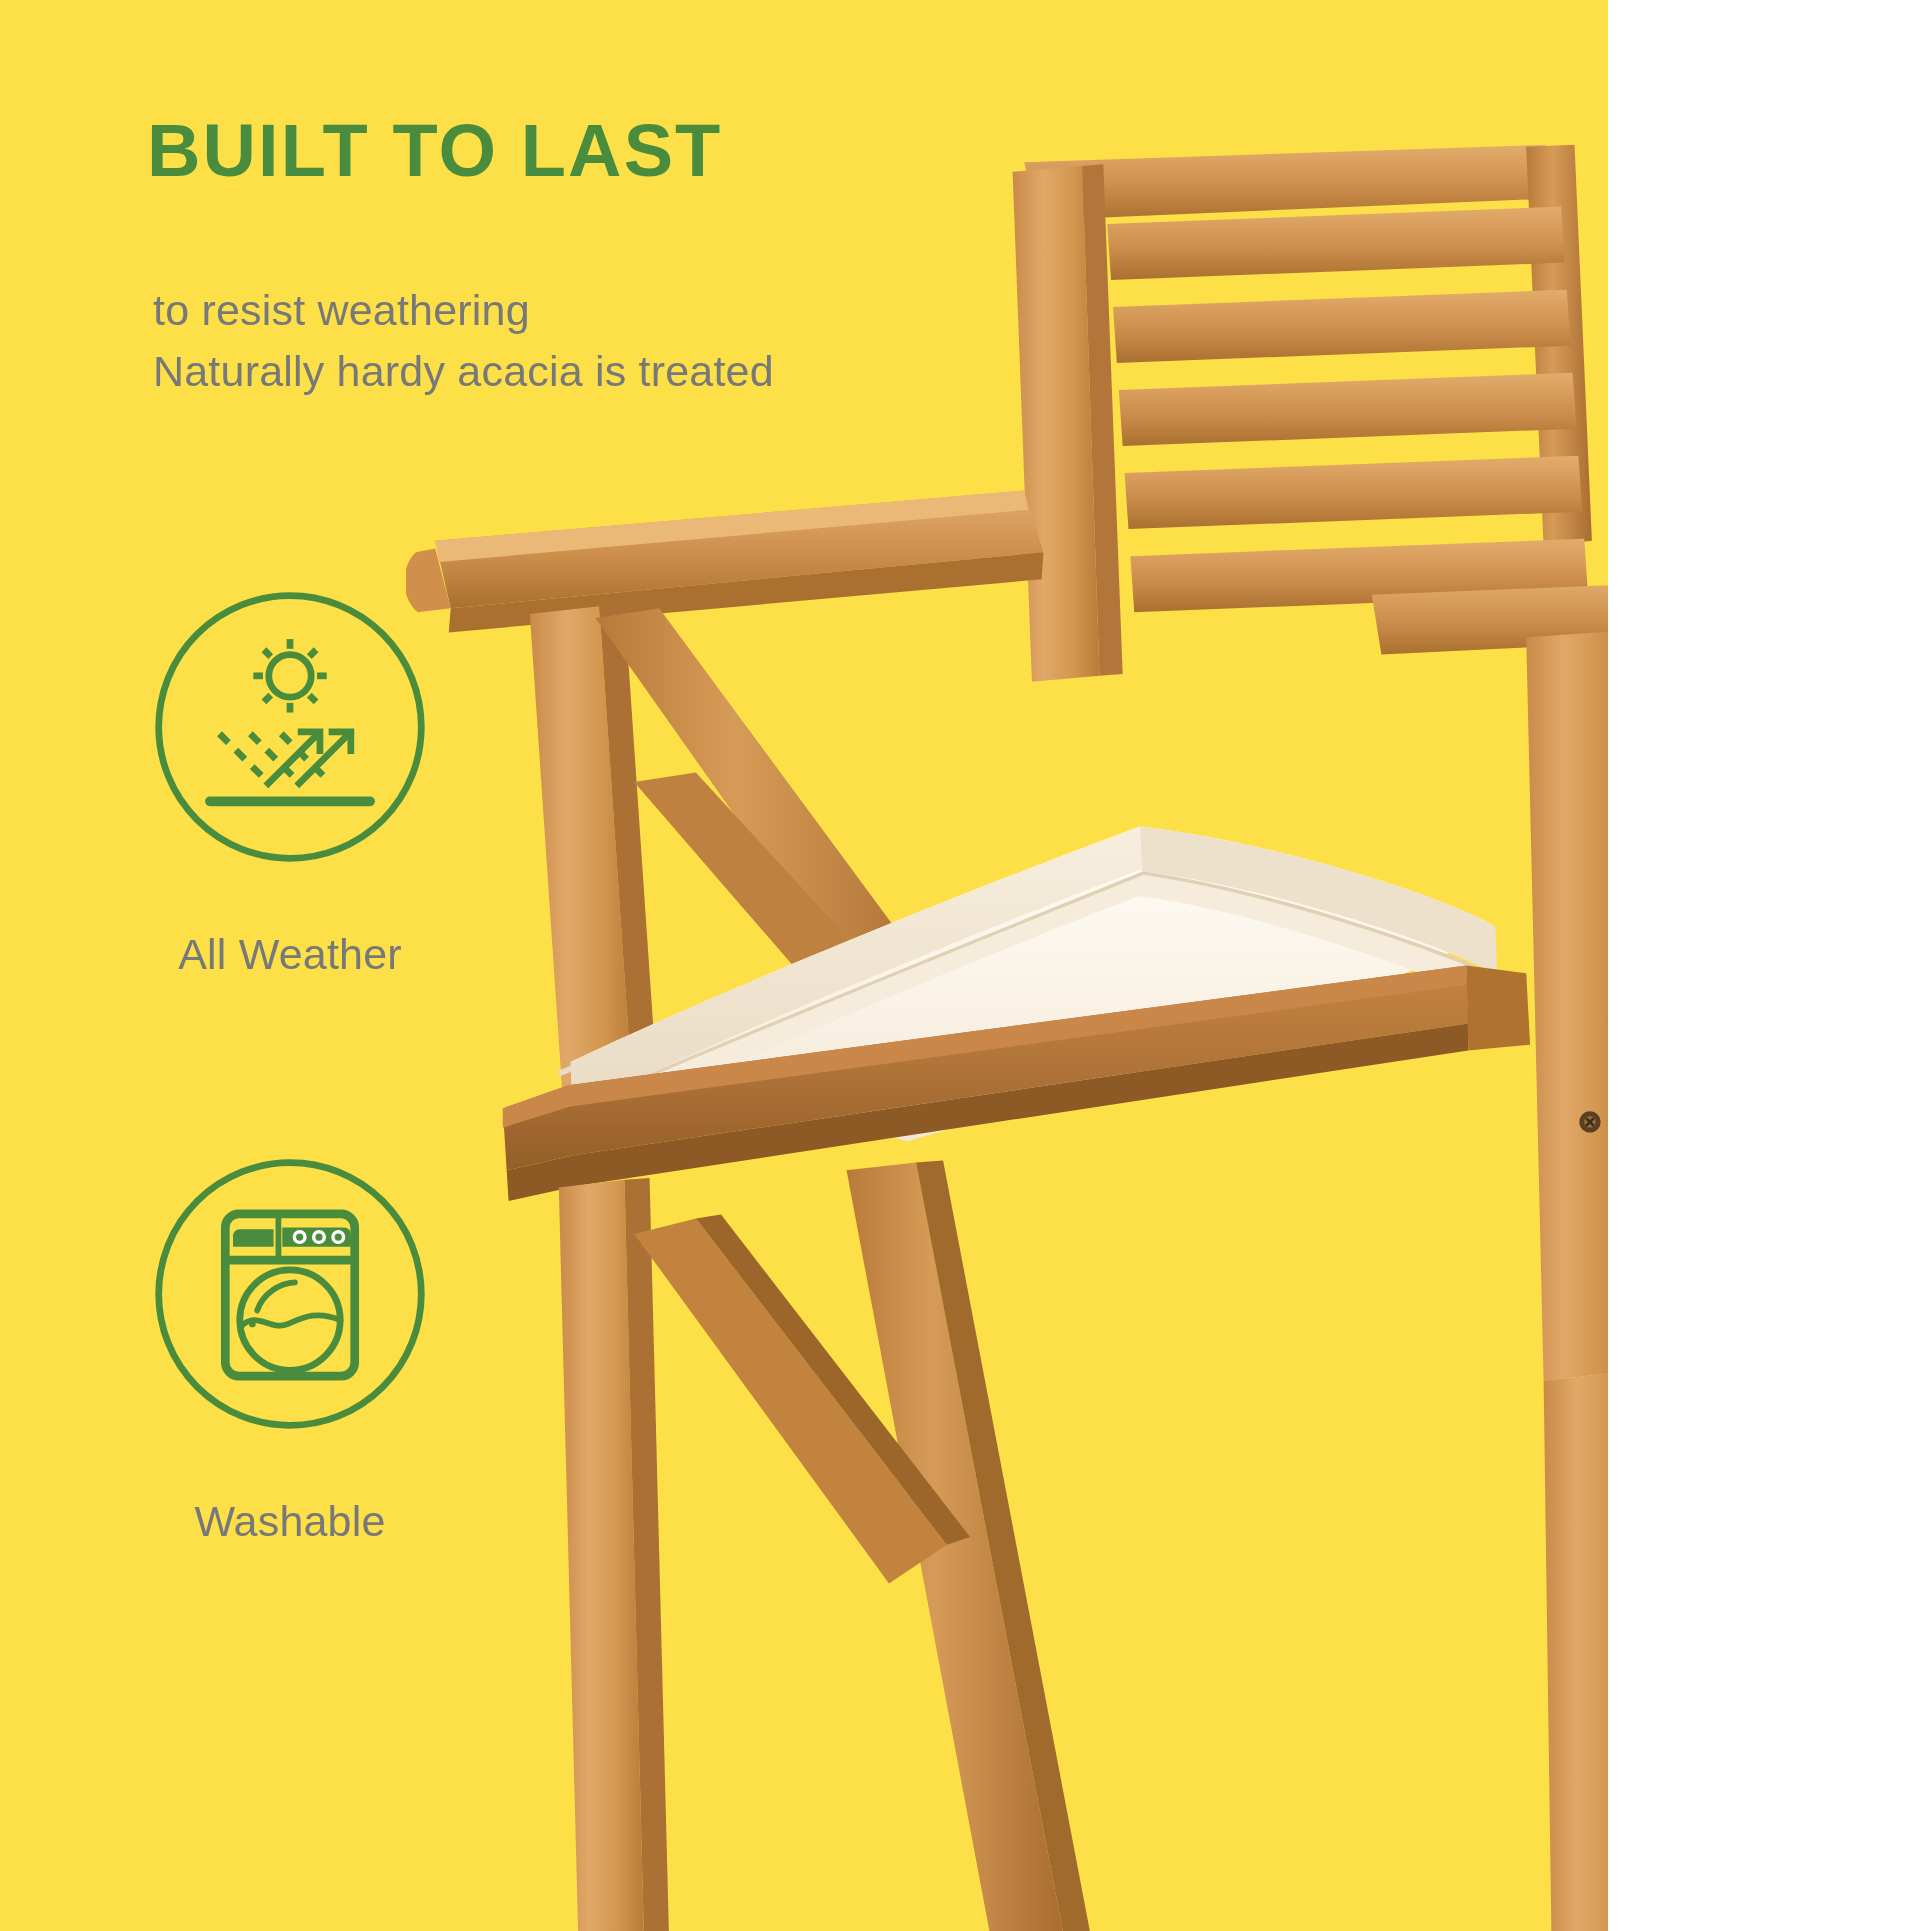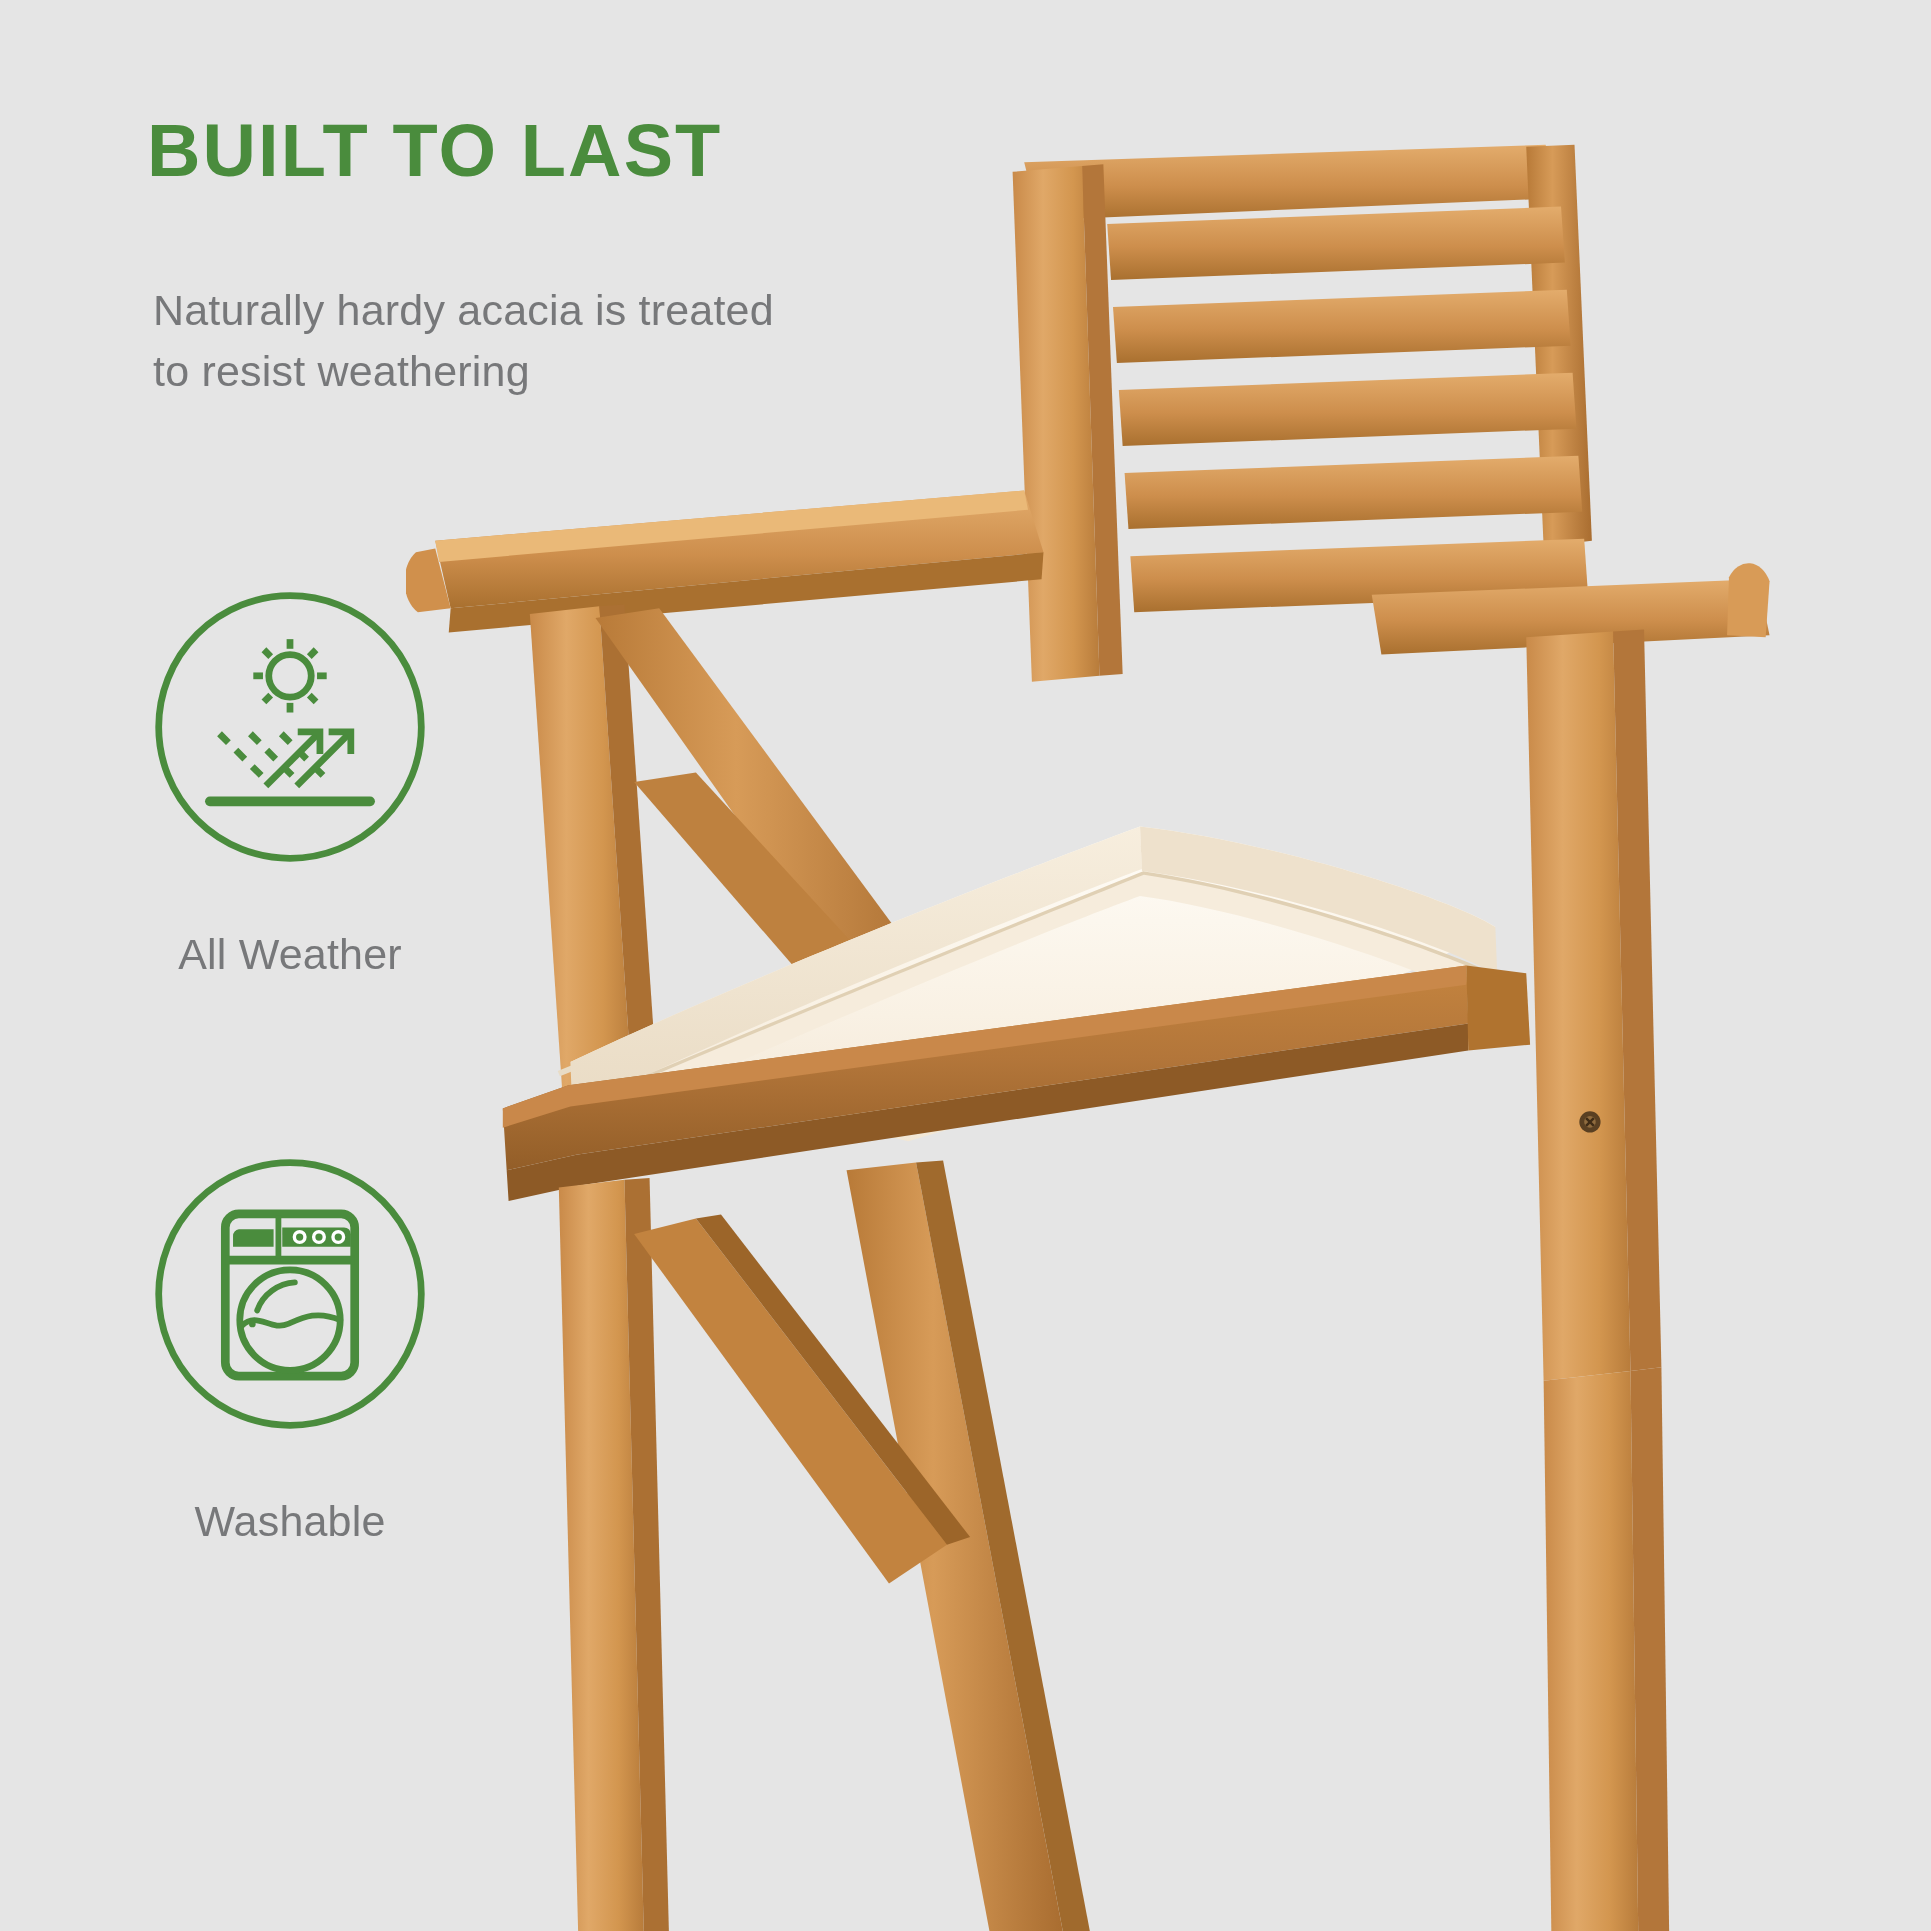--- a/index.html
+++ b/index.html
@@ -7,23 +7,23 @@
   html, body {
     width: 1931px;
     height: 1931px;
     background: #ffffff;
     font-family: "Liberation Sans", sans-serif;
     overflow: hidden;
   }
 
   #stage {
     position: relative;
-    width: 1931px;
+    width: 1608px;
     height: 1931px;
-    background: #e5e5e5;
+    background: #fde047;
     overflow: hidden;
   }
 
   
   #headline {
     position: absolute;
     left: 147px;
     top: 114px;
     font-size: 74px;
     font-weight: 700;
@@ -85,22 +85,22 @@
   #product-photo svg { display: block; width: 1526px; height: 1931px; }
 </style>
 </head>
 <body>
 
 <div id="stage">
 
   <div id="headline">BUILT TO LAST</div>
 
   <div id="subtitle">
+    <span class="ln">to resist weathering</span>
     <span class="ln">Naturally hardy acacia is treated</span>
-    <span class="ln">to resist weathering</span>
   </div>
 
   <div class="feature" id="feature-0">
     <div class="feature-icon-wrap">
       <svg viewBox="0 0 290 290" xmlns="http://www.w3.org/2000/svg">
 
         <circle cx="145" cy="145" r="136" fill="none" stroke="#4a8c3d" stroke-width="7"></circle>
 
         <circle cx="145" cy="92" r="22" fill="none" stroke="#4a8c3d" stroke-width="7"></circle>
 

